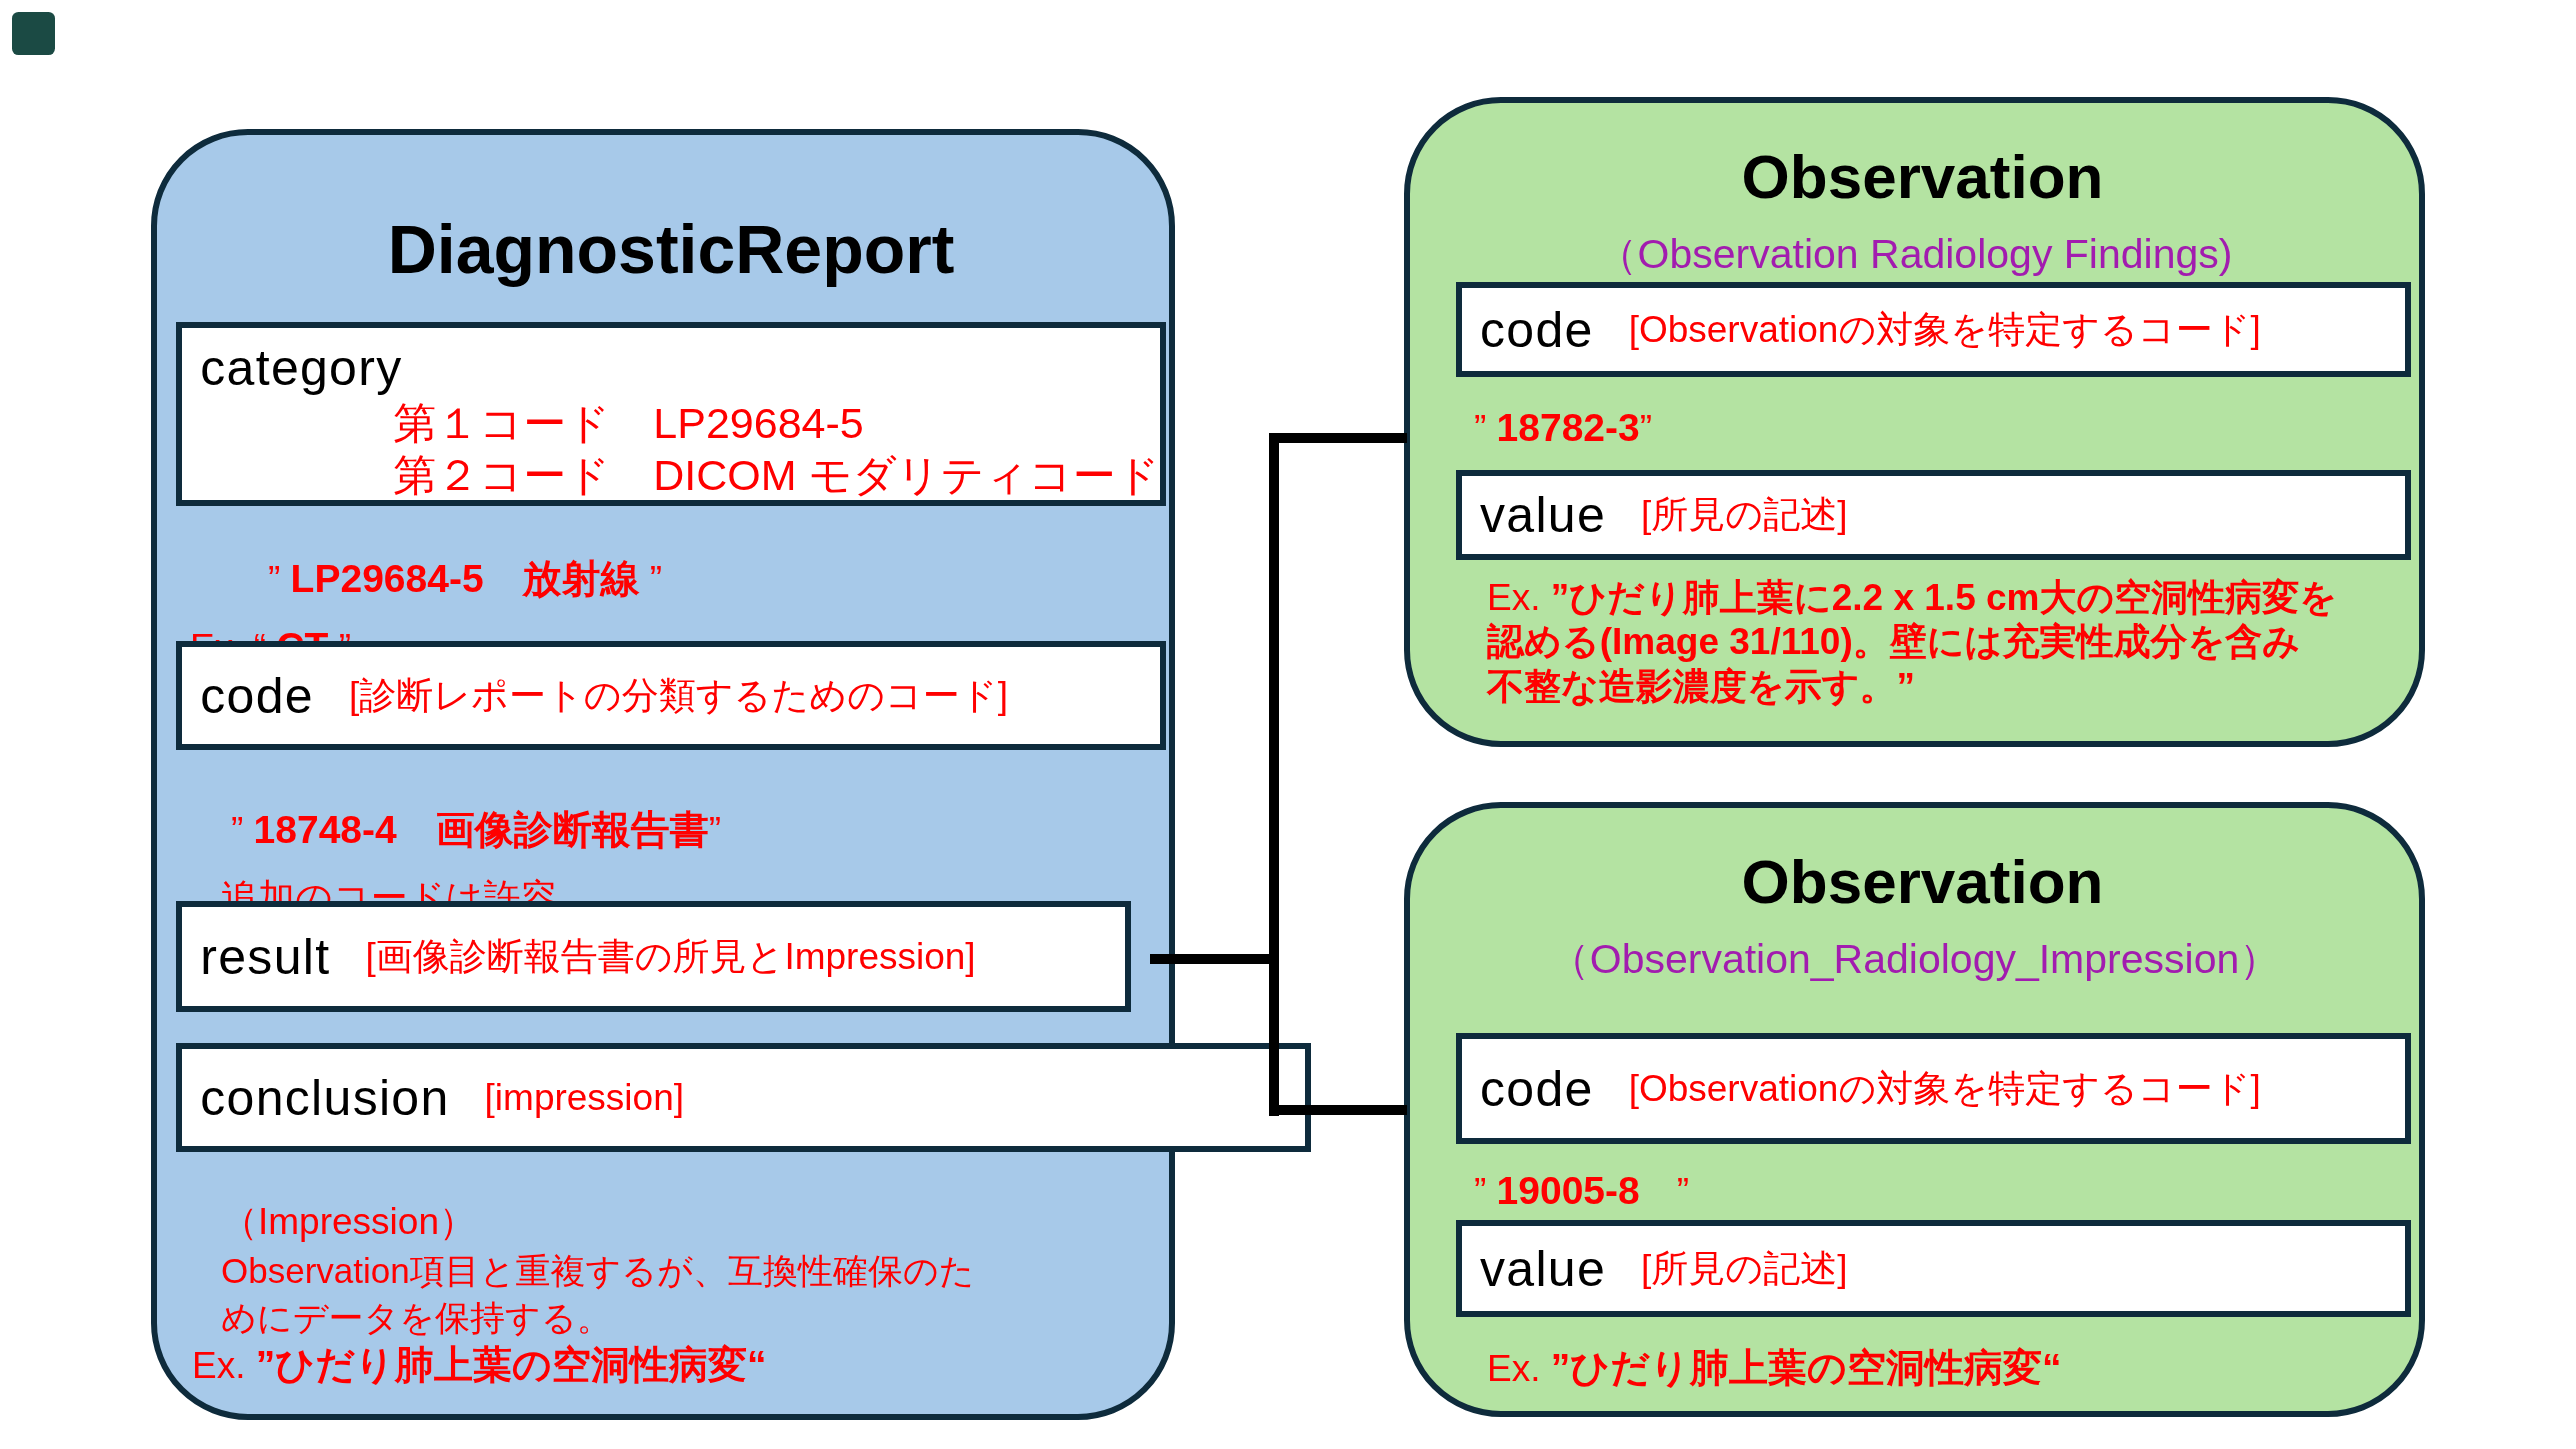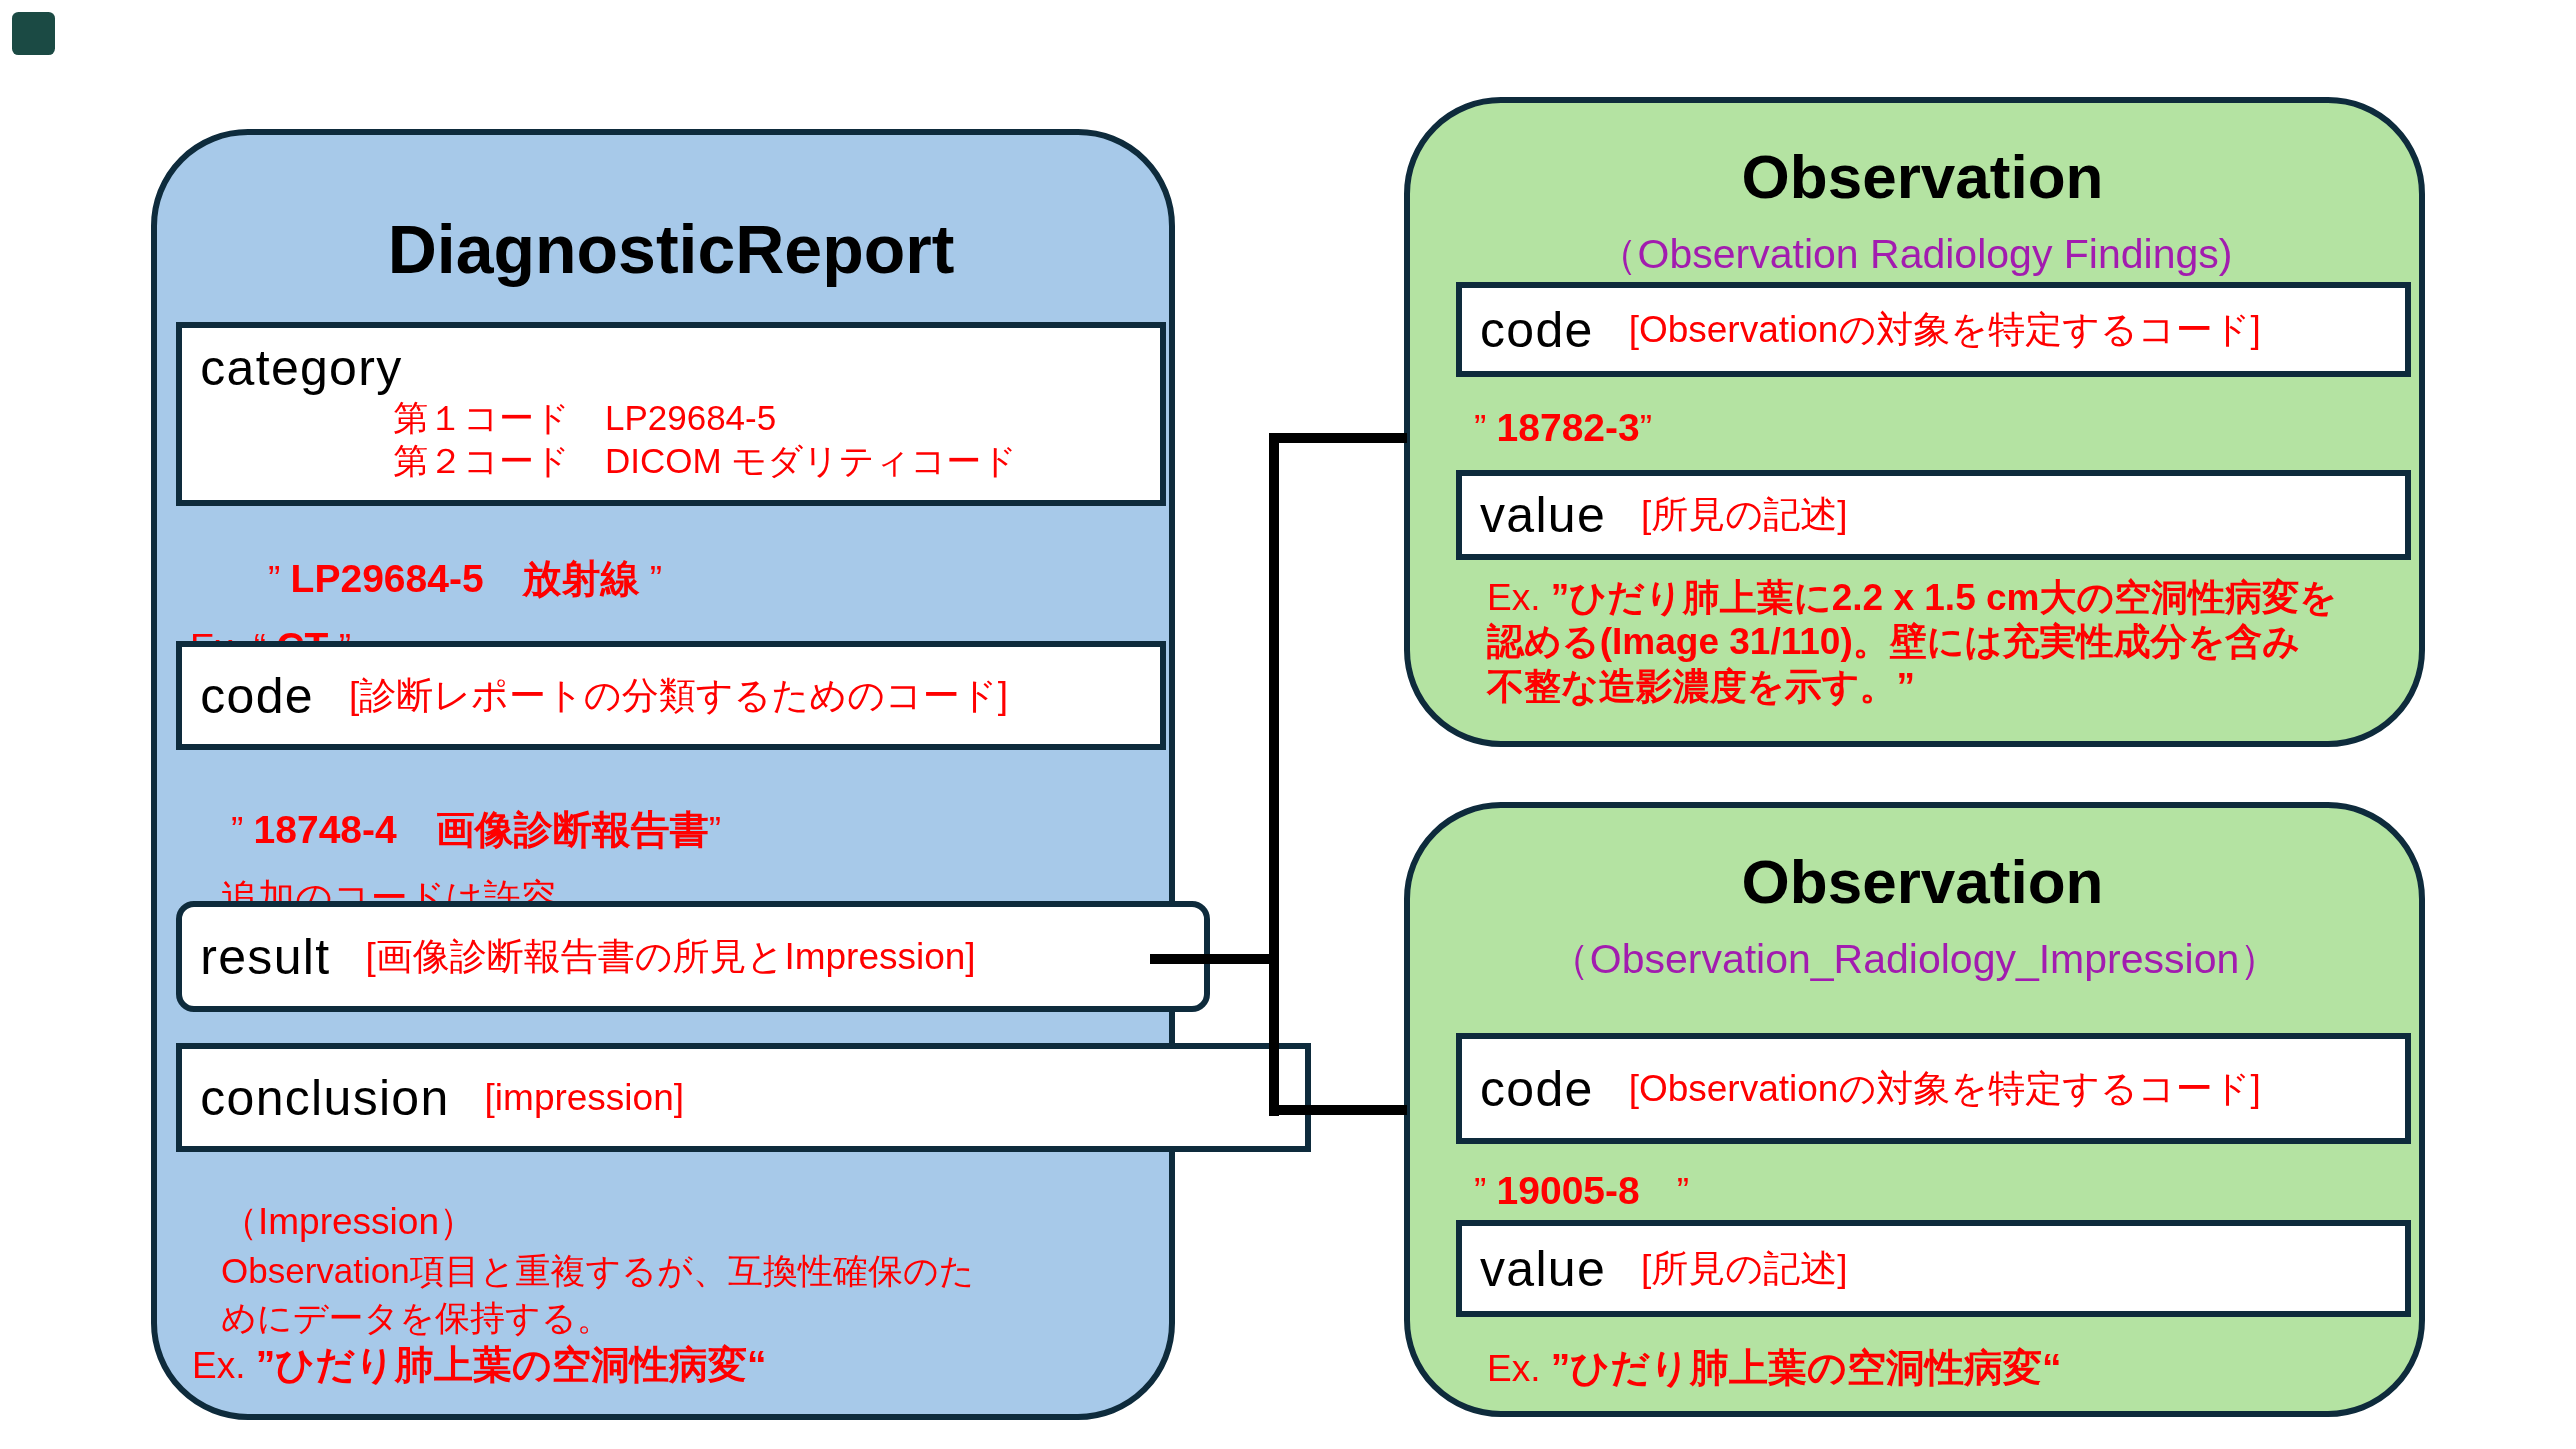--- a/index.html
+++ b/index.html
@@ -29,26 +29,26 @@
   .green1 .subtitle { top:128px; }
   .green2 .subtitle { top:128px; }
 
   .row { position:absolute; background:#ffffff; border:6.4px solid var(--border,#0e2b3c);
     display:flex; align-items:center; padding-left:18px; }
   .row .lbl { font-size:50px; font-weight:400; letter-spacing:1.3px; color:#000; white-space:nowrap; }
   .row .ann { font-size:37px; color:var(--red,#ff0000); margin-left:35px; white-space:nowrap; }
 
   .row.multi { display:block; padding-top:11px; }
   .row.multi .line1 { display:flex; align-items:baseline; }
-  .detail { font-size:35px; color:var(--red,#ff0000); margin-left:193px; line-height:1.22; white-space:nowrap; }
+  .detail { font-size:43px; color:var(--red,#ff0000); margin-left:193px; line-height:1.22; white-space:nowrap; }
 
   
   .row.cat  { left:19.3px; top:187px;  width:990px; height:184px; }
   .row.code-b { left:19.3px; top:506px;  width:990px; height:109px; }
-  .row.res  { left:19.3px; top:766px; width:1034px; height:111px;border-radius:18px; }
+  .row.res  { left:19.3px; top:766px; width:955px; height:111px; }
   .row.conc { left:19.3px; top:908px; width:1135px; height:109px; }
 
   
   .row.g1code { left:46px; top:179px; width:955px; height:95px; }
   .row.g1val  { left:46px; top:367px; width:955px; height:90px; }
   .row.g2code { left:46px; top:225px; width:955px; height:111px; }
   .row.g2val  { left:46px; top:412px; width:955px; height:97px; }
 
   .redtext { position:absolute; color:var(--red,#ff0000); font-size:37px;
     line-height:1.2; white-space:nowrap;margin-top:12px; }

